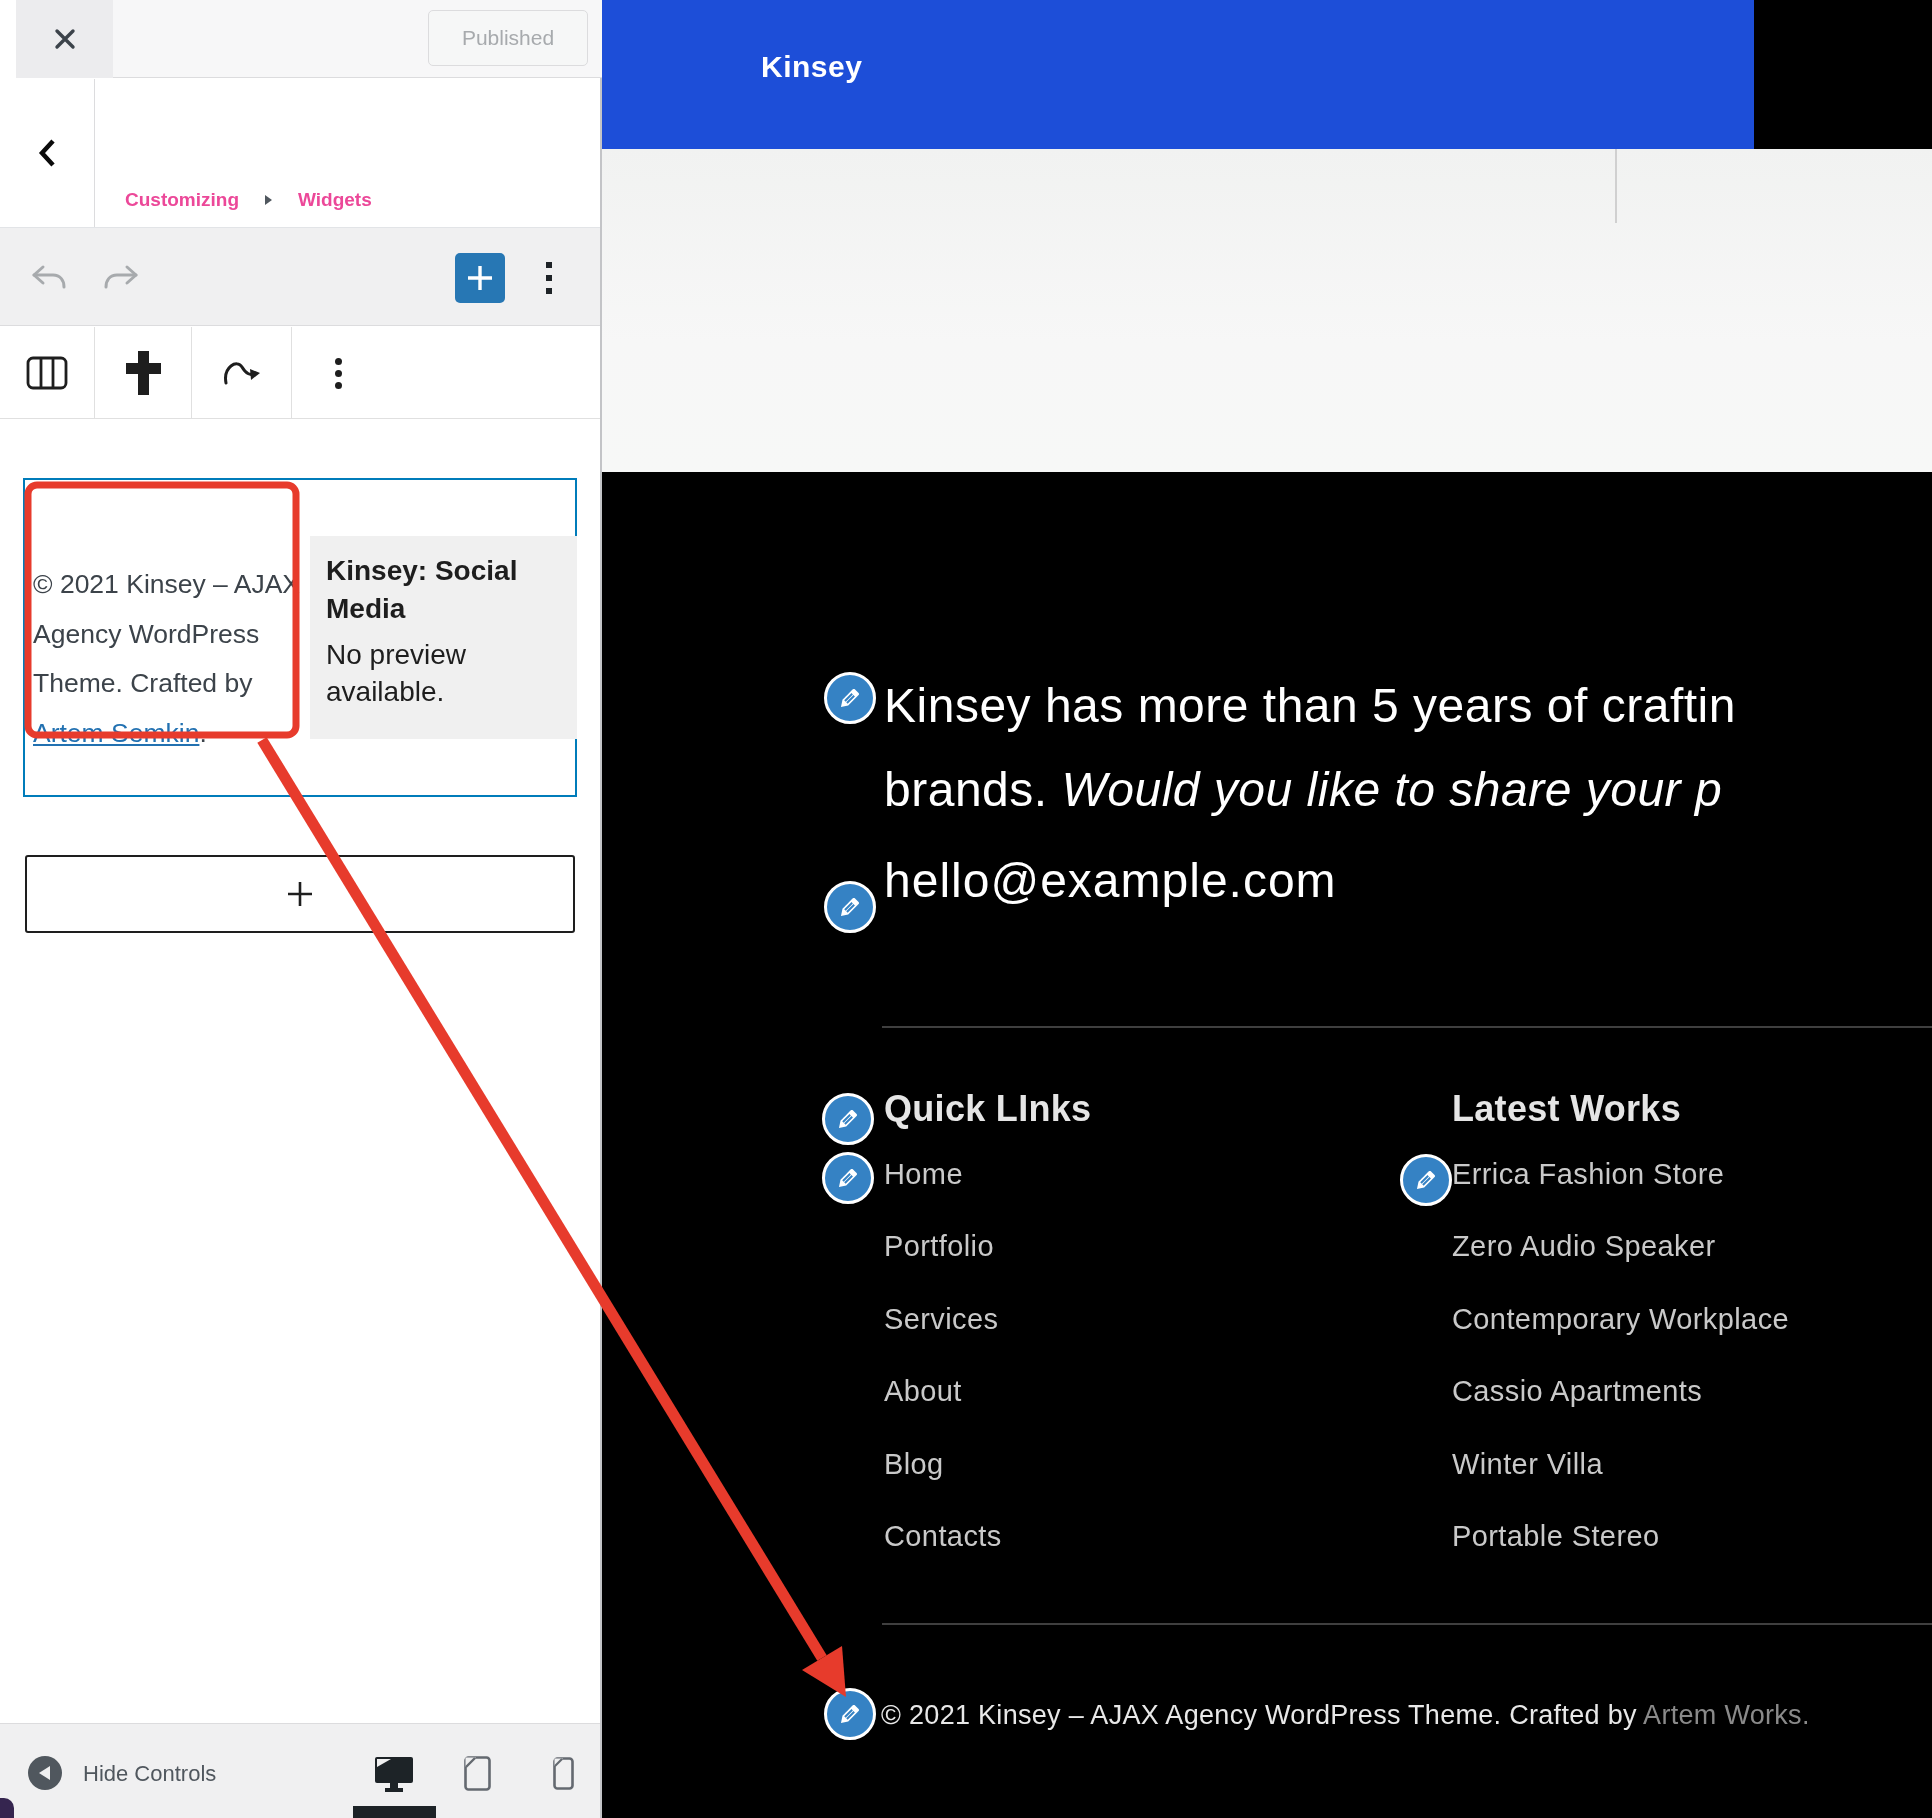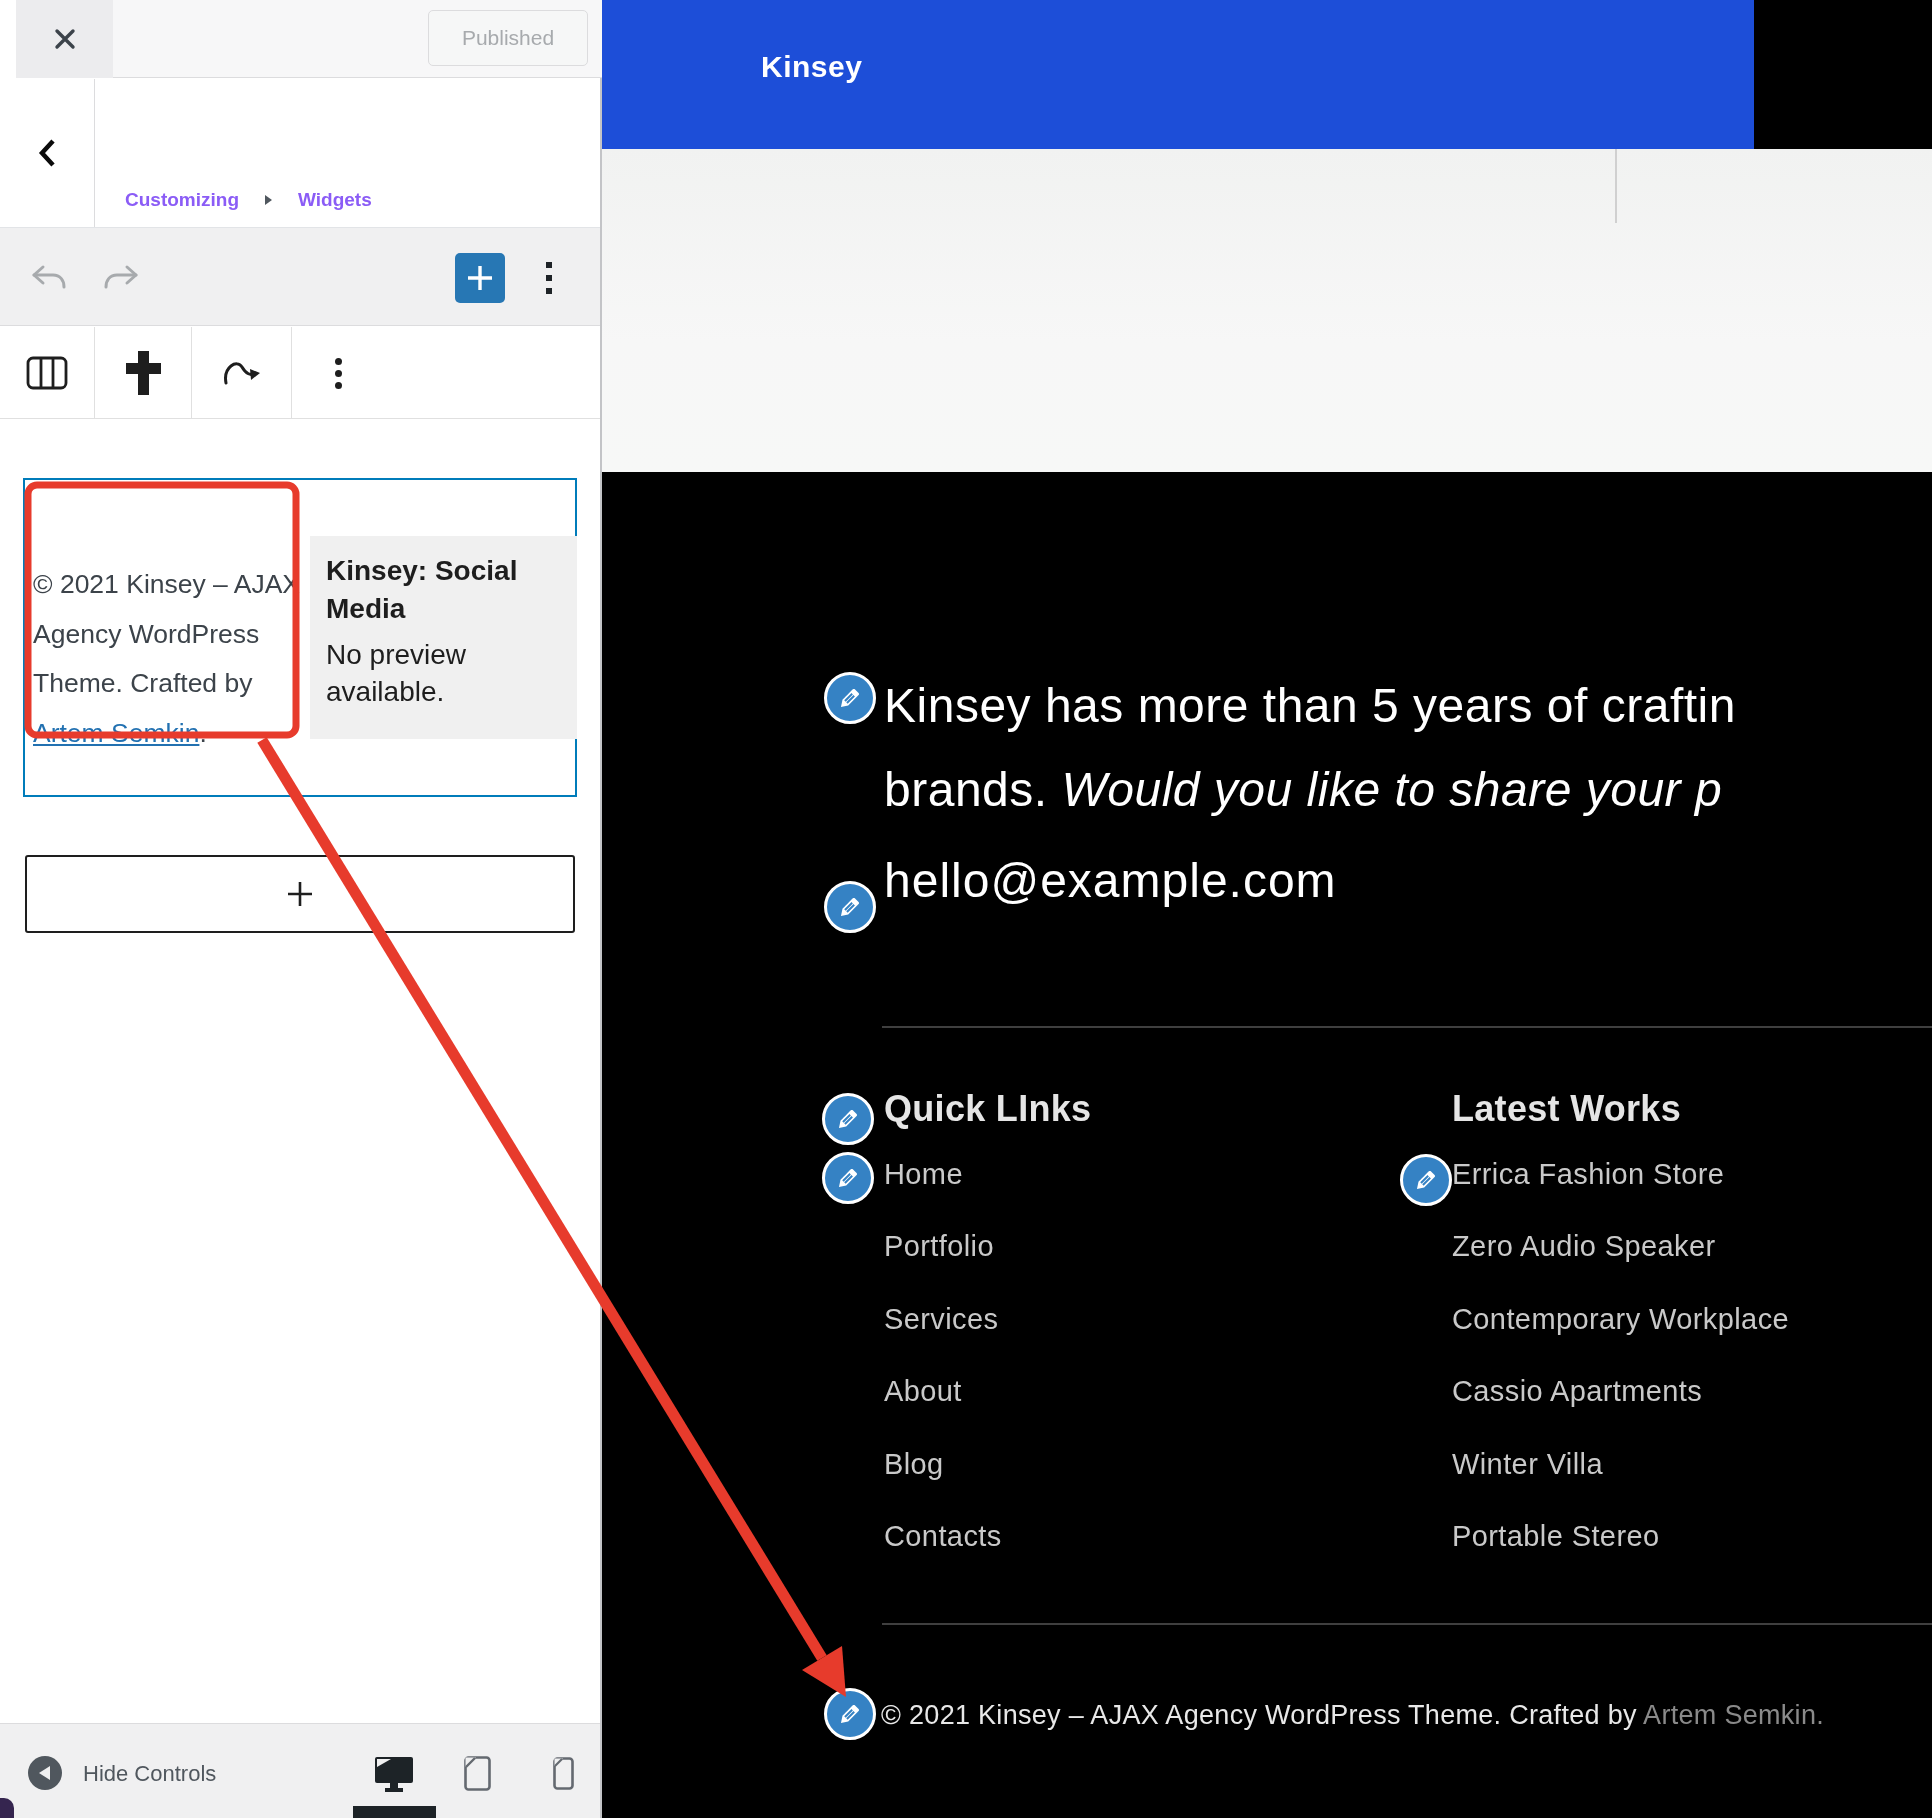--- a/index.html
+++ b/index.html
@@ -15,21 +15,21 @@
     border-bottom:1px solid #dcdcde;margin-left:16px; }
   .close-cell { position:absolute; left:0; top:0; width:97px; height:78px; background:#ececee;
     display:flex; align-items:center; justify-content:center; cursor:pointer; }
   .publish-btn { position:absolute; left:412px; top:10px; width:160px; height:56px;
     background:#f6f7f7; border:1px solid #dcdcde; border-radius:5px; color:#a7aaad;
     font-size:21px; display:flex; align-items:center; justify-content:center; }
 
   .cz-crumb-row { position:absolute; left:0; top:79px; width:600px; height:148px; background:#fff; }
   .back-cell { position:absolute; left:0; top:0; width:95px; height:148px;
     border-right:1px solid #dcdcde; display:flex; align-items:center; justify-content:center; cursor:pointer; }
-  .crumb-line { position:absolute; left:125px; top:110px; font-size:19px; font-weight:600; color:#8b5cf6;
+  .crumb-line { position:absolute; left:125px; top:110px; font-size:19px; font-weight:600; color:#ec4899;
     display:flex; align-items:center; gap:26px; }
   .crumb-arrow { width:0; height:0; border-left:7px solid #50575e;
     border-top:5px solid transparent; border-bottom:5px solid transparent; display:inline-block; }
   .panel-title { position:absolute; left:123px; top:152px; font-size:31px; font-weight:400; color:#50575e; }
 
   .toolbar1 { position:absolute; left:0; top:227px; width:600px; height:99px; background:#f0f0f1;
     border-top:1px solid #e2e4e7; border-bottom:1px solid #dcdcde; }
   .undo-btn { position:absolute; left:30px; top:34px; }
   .redo-btn { position:absolute; left:102px; top:34px; }
   .add-block-btn { position:absolute; left:455px; top:25px; width:50px; height:50px; border-radius:5px;
@@ -299,21 +299,21 @@
       </div>
 
     <div class="pv-div" style="top:1623px;"></div>
 
     <div class="edit-dot" style="left:222px; top:1688px;">
       <svg width="26" height="26" viewBox="0 0 20 20">
         <path fill="#fff" d="M13.89 3.39l2.71 2.72c.46.46.42 1.24.03 1.64l-8.01 8.02-5.56 1.16 1.16-5.58s7.6-7.63 7.99-8.03c.39-.39 1.22-.39 1.68.07zm-2.73 2.79l-5.59 5.61 1.11 1.11 5.54-5.65zm-2.97 8.23l5.58-5.6-1.07-1.08-5.59 5.6z"></path>
       </svg>
     </div>
     <div class="pv-copy">
-      <span>© 2021 Kinsey – AJAX Agency WordPress Theme. Crafted by </span><span class="author">Artem Semkin.</span>
+      <span>© 2021 Kinsey – AJAX Agency WordPress Theme. Crafted by </span><span class="author">Artem Works.</span>
     </div>
   </div>
 
   <svg class="overlay" width="1932" height="1818" viewBox="0 0 1932 1818">
     <rect x="28" y="485" width="268" height="250" rx="9" fill="none" stroke="#e73b2c" stroke-width="7"></rect>
     <line x1="262" y1="740" x2="822" y2="1658" stroke="#e73b2c" stroke-width="11"></line>
     <polygon points="846,1697 802,1670 842,1646" fill="#e73b2c"></polygon>
   </svg>
 
 </div>

